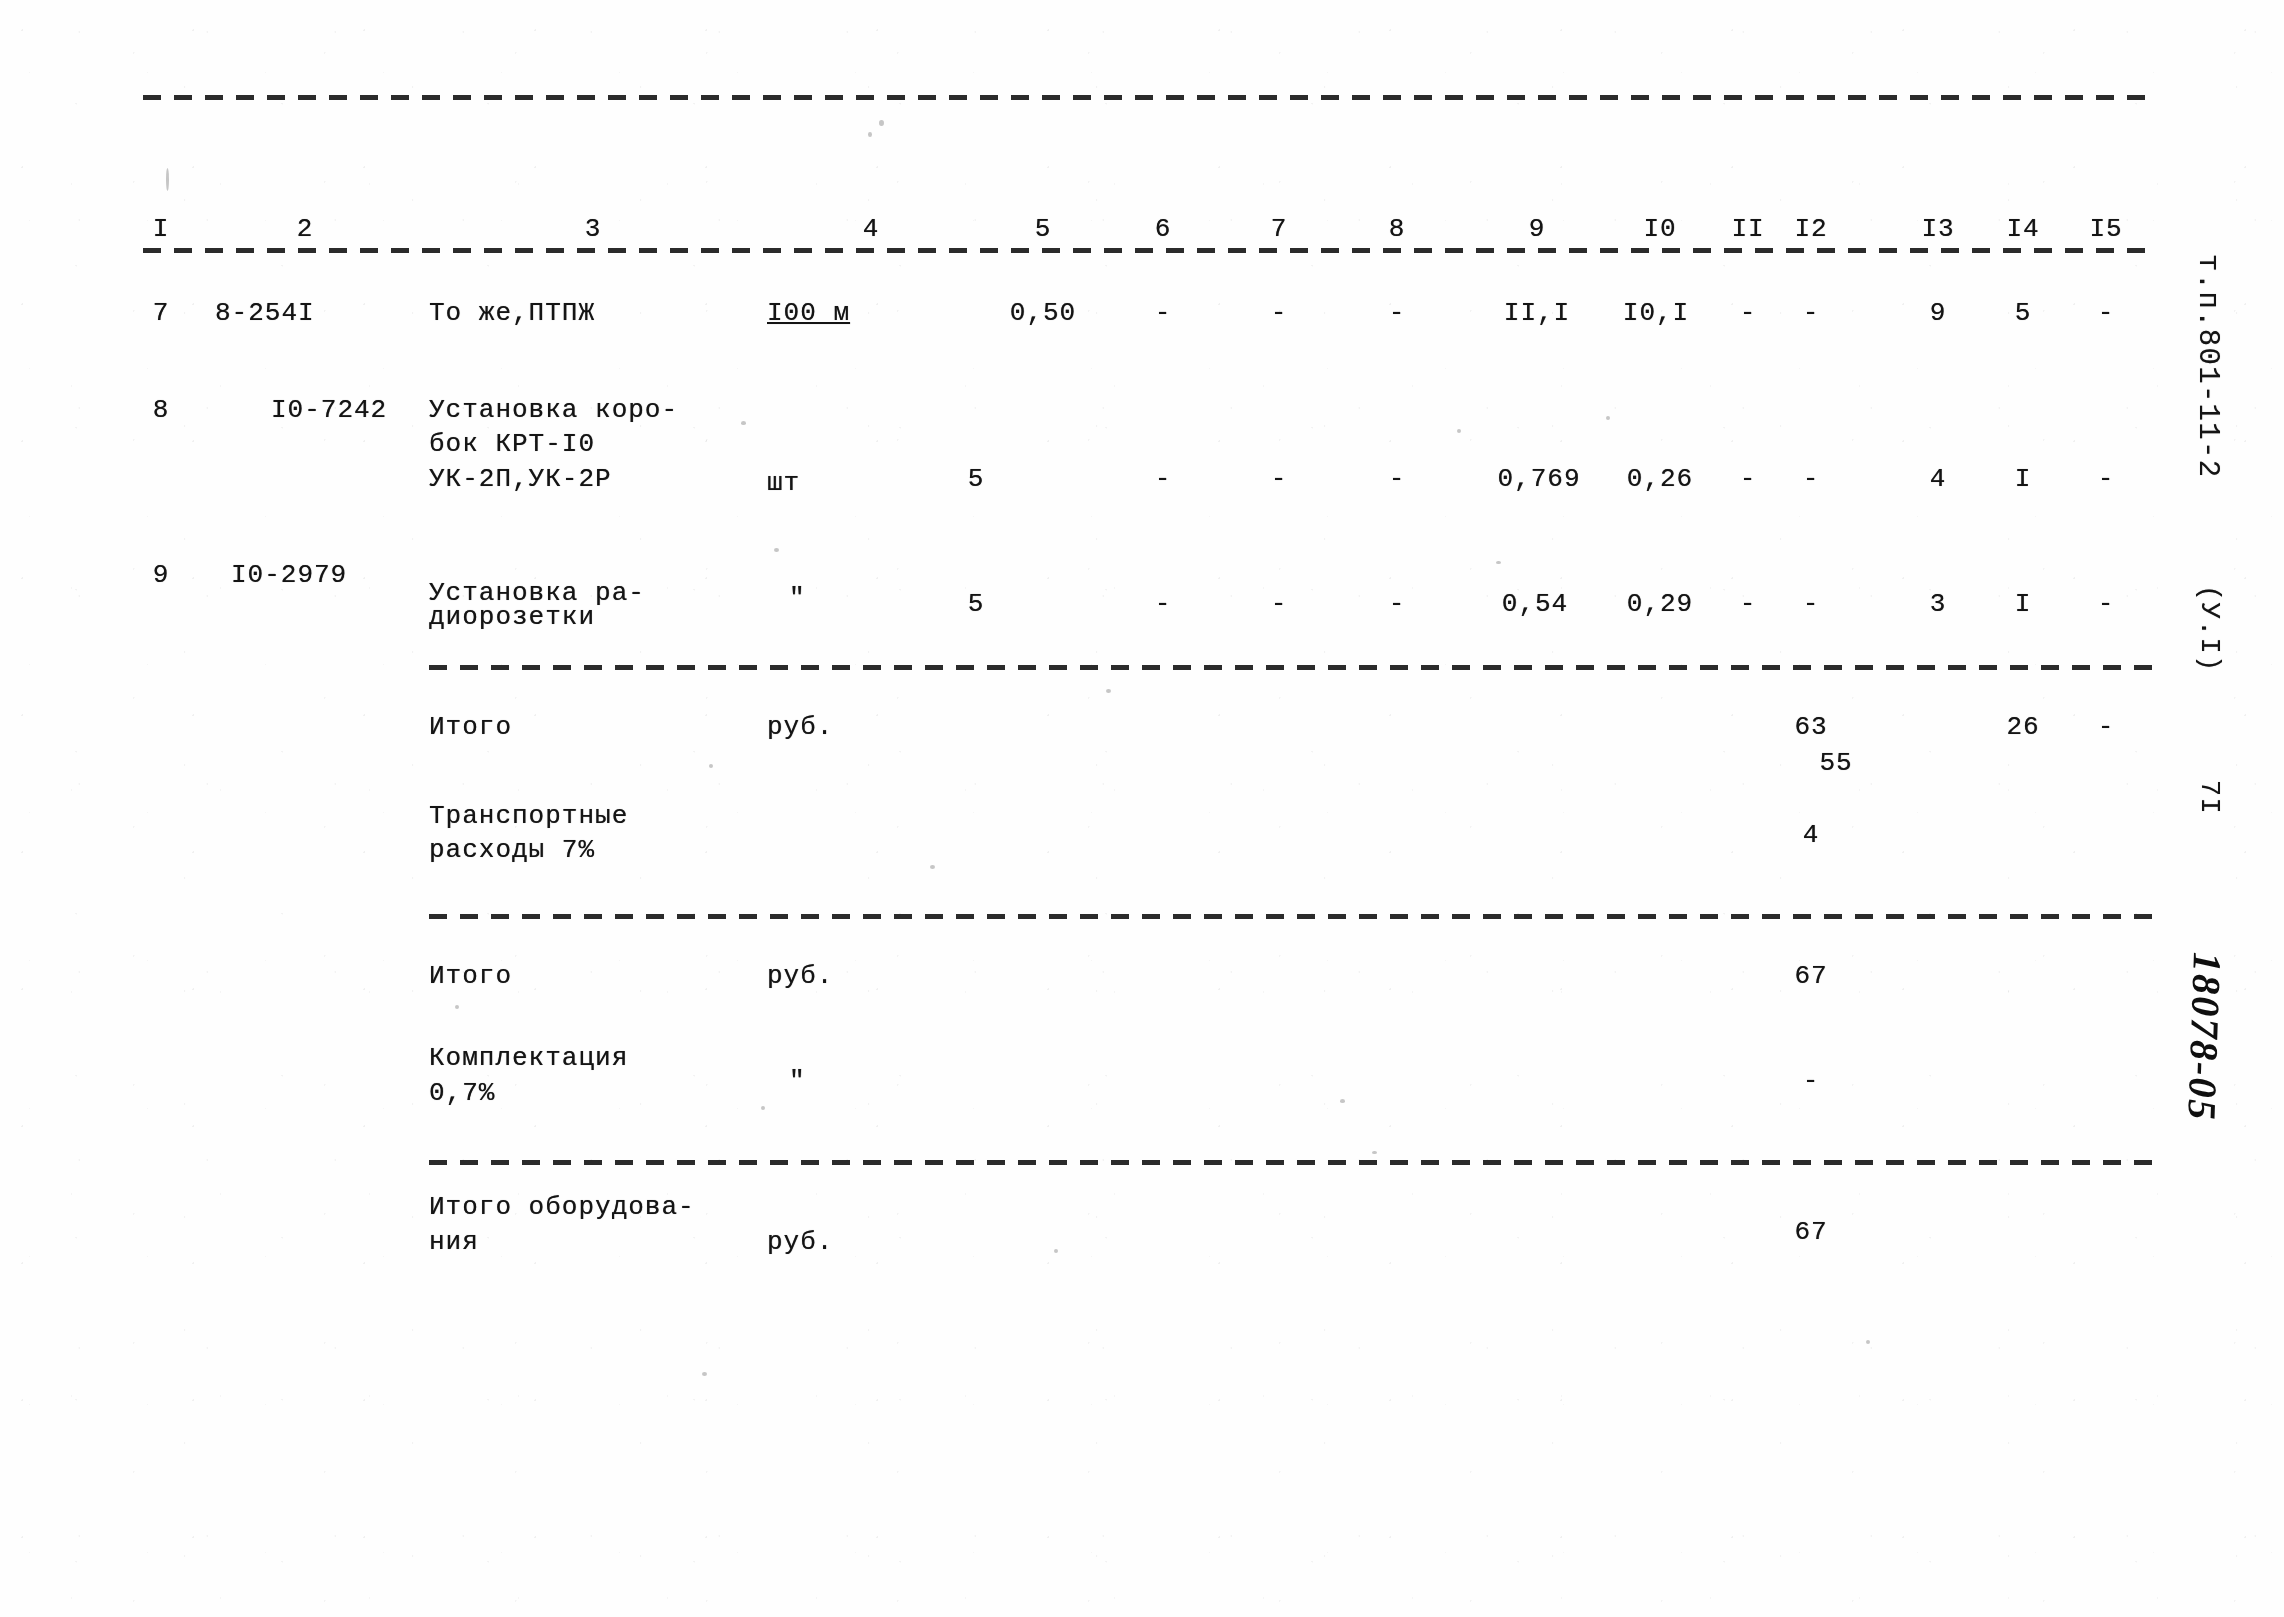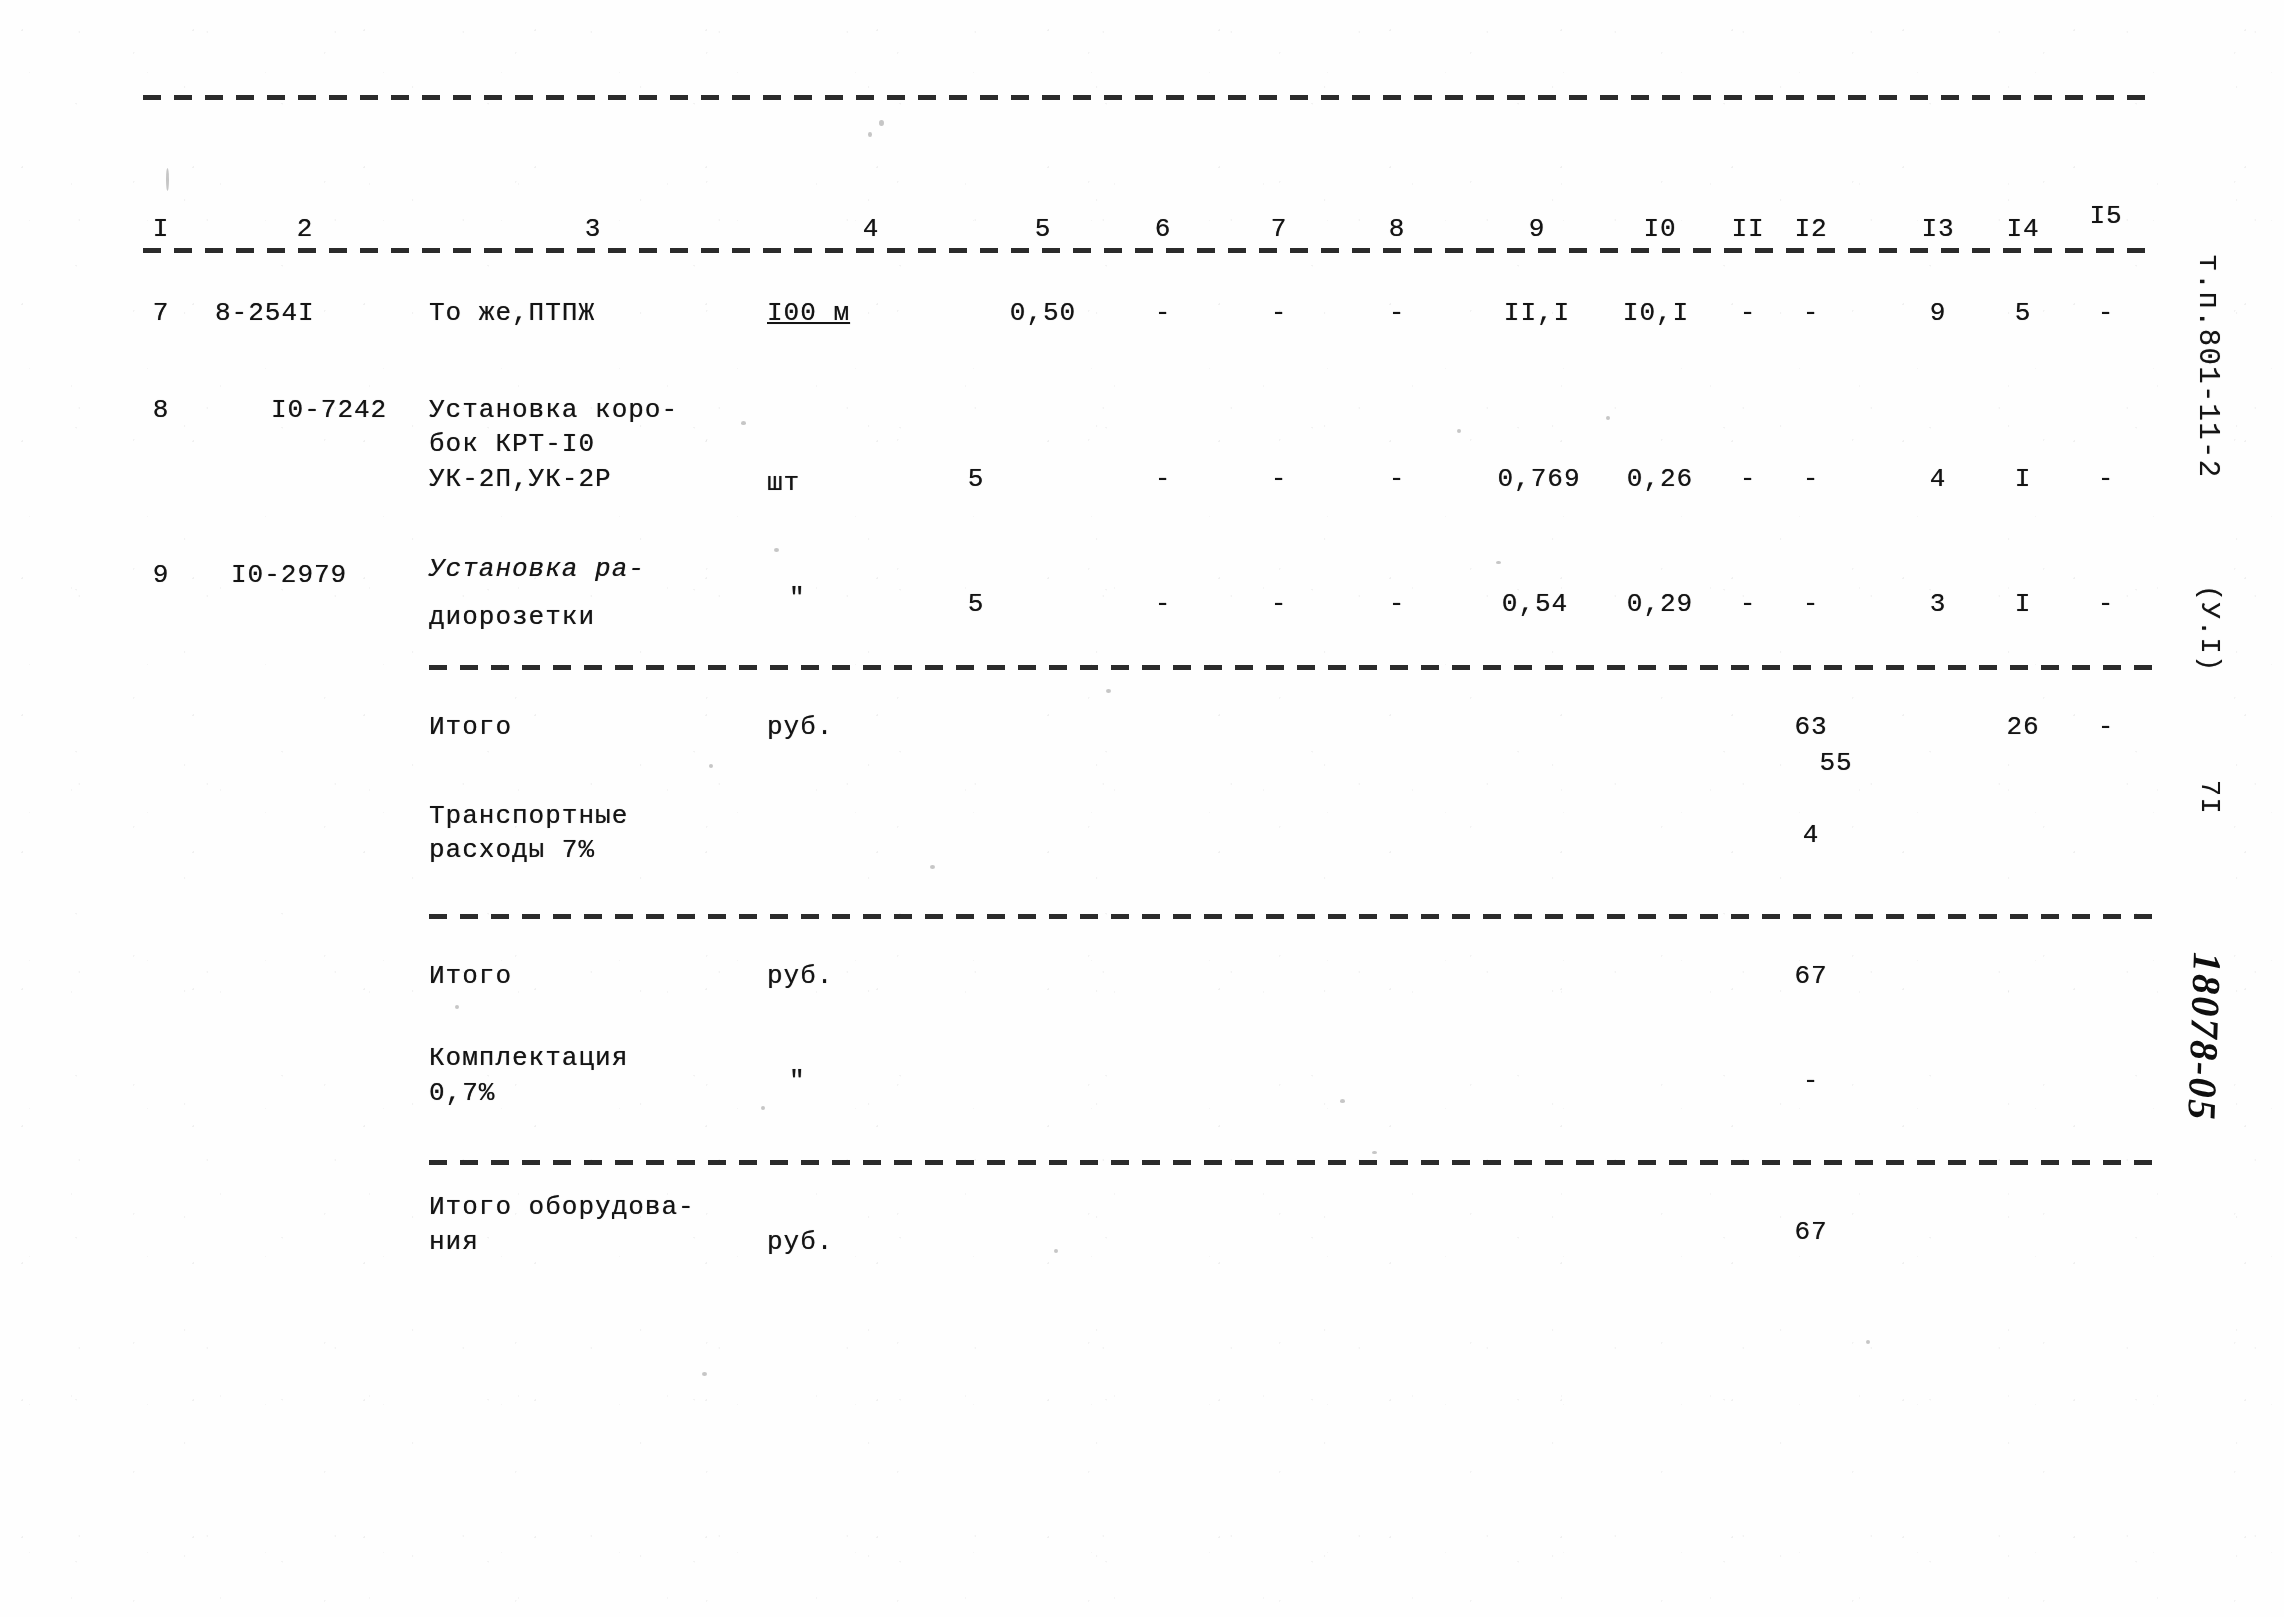--- a/index.html
+++ b/index.html
@@ -105,21 +105,21 @@
   <div class="tw c" style="left:1043px; top:212px;">5</div>
   <div class="tw c" style="left:1163px; top:212px;">6</div>
   <div class="tw c" style="left:1279px; top:212px;">7</div>
   <div class="tw c" style="left:1397px; top:212px;">8</div>
   <div class="tw c" style="left:1537px; top:212px;">9</div>
   <div class="tw c" style="left:1660px; top:212px;">I0</div>
   <div class="tw c" style="left:1748px; top:212px;">II</div>
   <div class="tw c" style="left:1811px; top:212px;">I2</div>
   <div class="tw c" style="left:1938px; top:212px;">I3</div>
   <div class="tw c" style="left:2023px; top:212px;">I4</div>
-  <div class="tw c" style="left:2106px; top:199px;">I5</div>
+  <div class="tw c" style="left:2106px; top:212px;">I5</div>
 
   <div class="rule" style="left:143px; top:248px; width:2010px;"></div>
 
   <div class="tw c" style="left:161px;  top:296px;">7</div>
   <div class="tw" style="left:215px;  top:296px;">8-254I</div>
   <div class="tw" style="left:429px;  top:296px;">То же,ПТПЖ</div>
   <div class="tw" style="left:767px; top:296px;text-decoration:underline;">I00 м</div>
   <div class="tw c" style="left:1043px; top:296px;">0,50</div>
   <div class="tw c" style="left:1163px; top:296px;">-</div>
   <div class="tw c" style="left:1279px; top:296px;">-</div>
@@ -145,21 +145,21 @@
   <div class="tw c" style="left:1539px; top:462px;">0,769</div>
   <div class="tw c" style="left:1660px; top:462px;">0,26</div>
   <div class="tw c" style="left:1748px; top:462px;">-</div>
   <div class="tw c" style="left:1811px; top:462px;">-</div>
   <div class="tw c" style="left:1938px; top:462px;">4</div>
   <div class="tw c" style="left:2023px; top:462px;">I</div>
   <div class="tw c" style="left:2106px; top:462px;">-</div>
 
   <div class="tw c" style="left:161px;  top:558px;">9</div>
   <div class="tw" style="left:231px;  top:558px;">I0-2979</div>
-  <div class="tw" style="left:429px;  top:552px;font-style:italic;">Установка ра-</div>
+  <div class="tw" style="left:429px;  top:576px;">Установка ра-</div>
   <div class="tw" style="left:429px;  top:600px;">диорозетки</div>
   <div class="tw" style="left:789px; top:581px;">"</div>
   <div class="tw c" style="left:976px; top:587px;">5</div>
   <div class="tw c" style="left:1163px; top:587px;">-</div>
   <div class="tw c" style="left:1279px; top:587px;">-</div>
   <div class="tw c" style="left:1397px; top:587px;">-</div>
   <div class="tw c" style="left:1535px; top:587px;">0,54</div>
   <div class="tw c" style="left:1660px; top:587px;">0,29</div>
   <div class="tw c" style="left:1748px; top:587px;">-</div>
   <div class="tw c" style="left:1811px; top:587px;">-</div>

